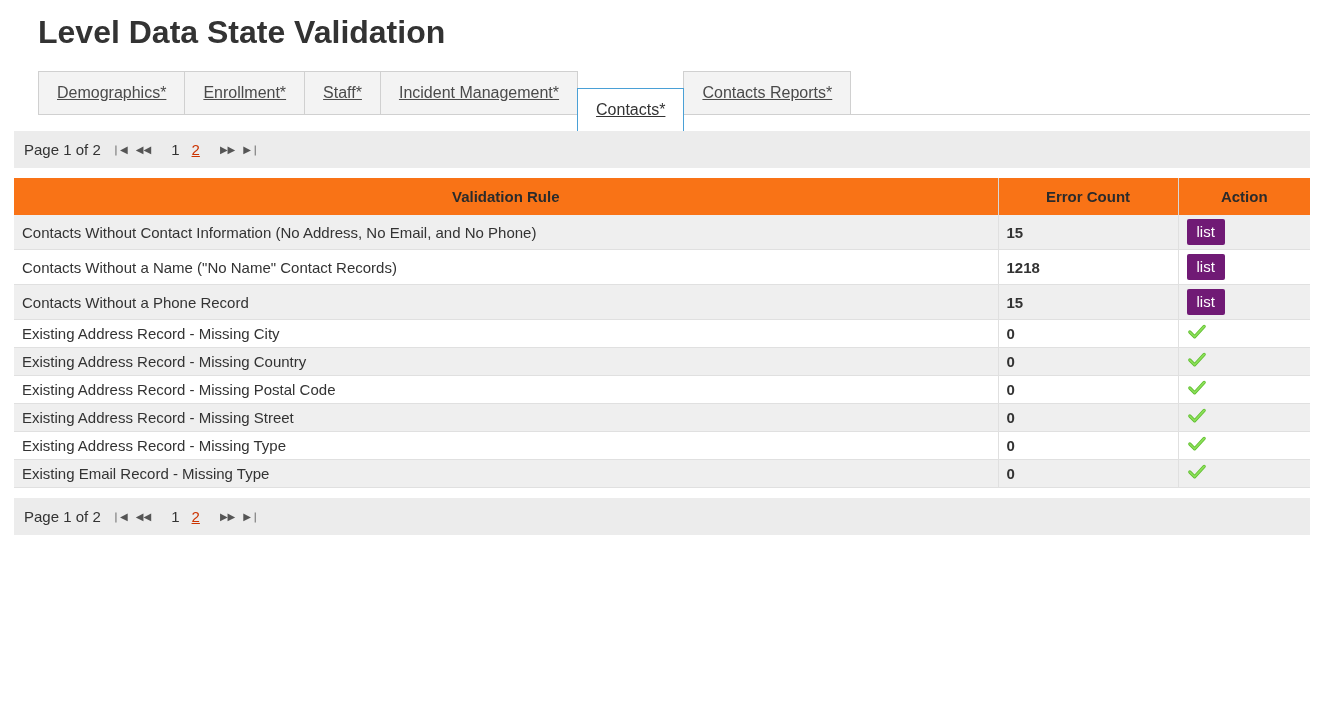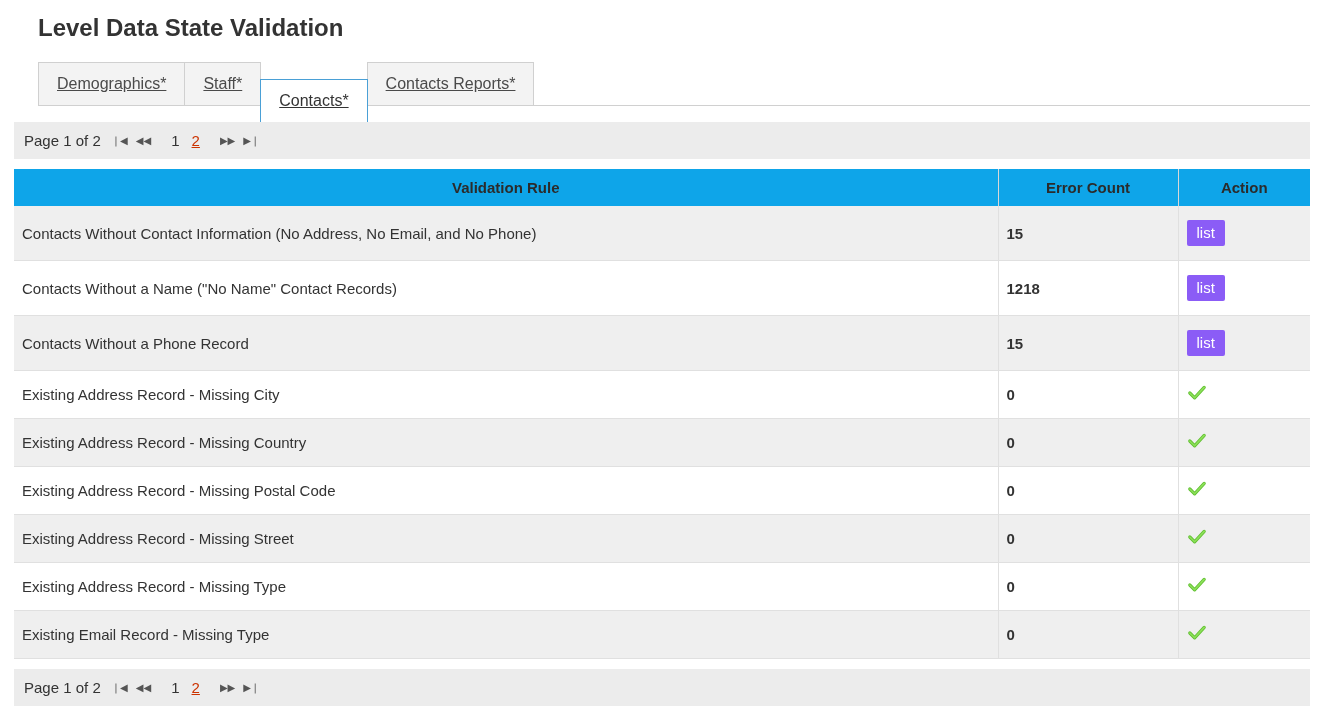--- a/index.html
+++ b/index.html
@@ -9,21 +9,21 @@
     font-family: Arial, Helvetica, sans-serif;
     background: #ffffff;
     color: #333;
     font-size: 15px;
   }
   .page {
     width: 1324px;
     padding: 10px 14px 20px 14px;
   }
   .page-title {
-    font-size: 24px;
+    font-size: 32px;
     font-weight: bold;
     color: #333;
     margin: 4px 0 20px 24px;
   }
   .tabs-row {
     display: flex;
     border-bottom: 1px solid #d0d0d0;
     margin-left: 24px;
   }
   .tab {
@@ -77,45 +77,45 @@
   .pager-sep { margin: 0 2px; }
   .page-num { color: #333; padding: 0 3px; cursor: pointer; }
   .page-num.other { color: #cc3300; text-decoration: underline; }
 
   table.validation {
     width: 100%;
     border-collapse: collapse;
     margin-top: 10px;
   }
   table.validation th {
-    background: #0ea5e9;
+    background: #f97316;
     color: #2b2b2b;
     font-weight: bold;
     padding: 10px 8px;
     text-align: center;
     border-right: 1px solid #d8d8d8;
     font-size: 15px;
   }
   table.validation th:first-child { text-align: center; }
   table.validation td {
-    padding: 14px 8px;
+    padding: 4px 8px;
     border-right: 1px solid #e0e0e0;
     border-bottom: 1px solid #e0e0e0;
     font-size: 15px;
   }
   table.validation td:last-child, table.validation th:last-child { border-right: none; }
   table.validation tbody tr:nth-child(odd) { background: #efefef; }
   table.validation tbody tr:nth-child(even) { background: #ffffff; }
 
   .col-rule { width: auto; text-align: left; }
   .col-count { width: 180px; font-weight: bold; }
   .col-action { width: 132px; text-align: left; margin-left: 18px; }
 
   .list-btn {
-    background: #8b5cf6;
+    background: #701a75;
     color: #ffffff;
     border: none;
     padding: 4px 10px 5px 10px;
     font-size: 15px;
     cursor: pointer;
     border-radius: 2px;
   }
   .check-icon {
     display: inline-block;
     width: 20px; height: 16px;
@@ -123,21 +123,23 @@
   .check-icon svg { width: 20px; height: 16px; }
 </style>
 </head>
 <body>
 
 <div class="page">
   <div class="page-title">Level Data State Validation</div>
 
   <div class="tabs-row" id="tabs-row">
       <div class="tab">Demographics*</div>
+      <div class="tab">Enrollment*</div>
       <div class="tab">Staff*</div>
+      <div class="tab">Incident Management*</div>
       <div class="tab active">Contacts*</div>
       <div class="tab">Contacts Reports*</div>
     </div>
 
   <div class="pager-bar">
     <span class="pager-label">Page 1 of 2</span>
     <span class="pager-ctrl">
       <span class="pager-btn">❘◀</span>
       <span class="pager-btn">◀◀</span>
       <span class="pager-sep"></span>

